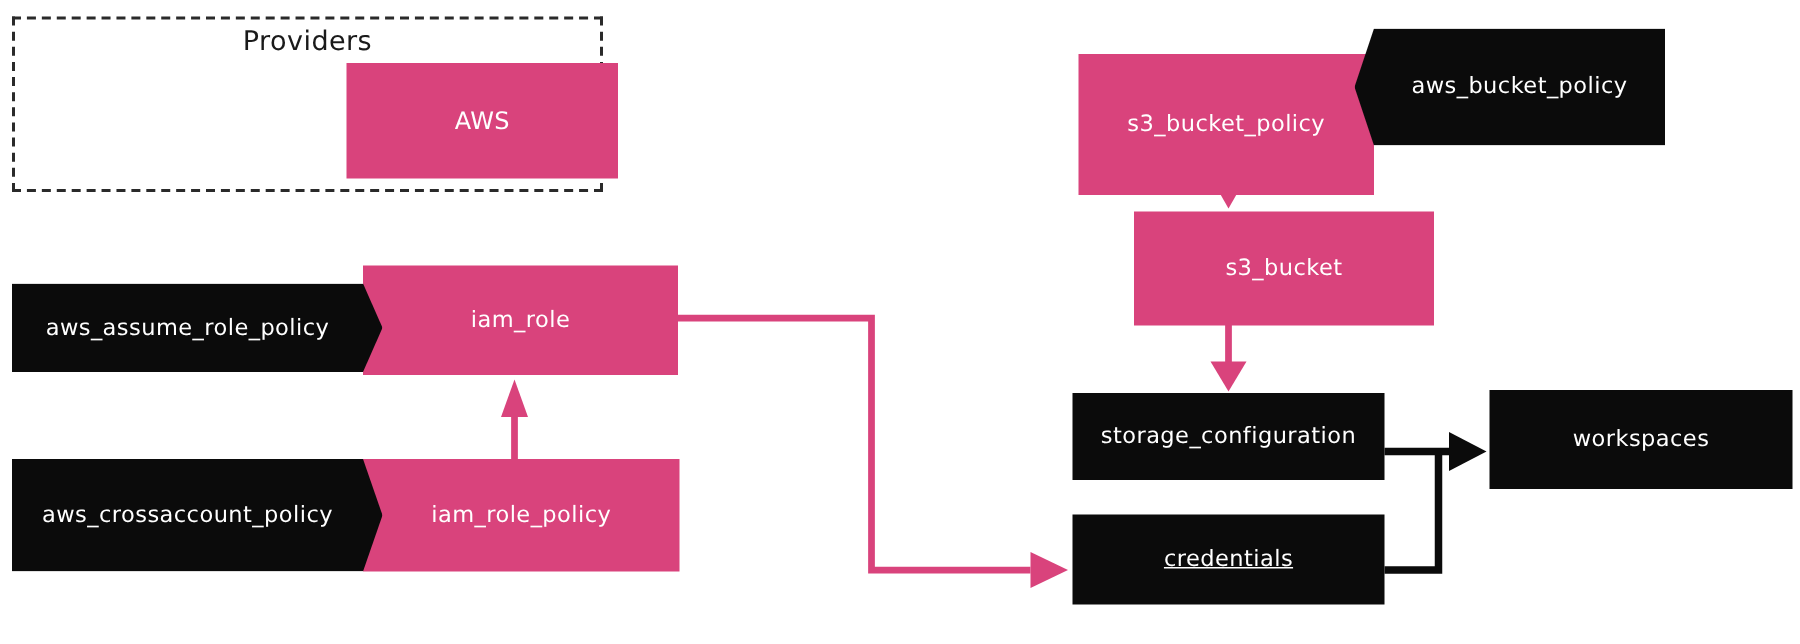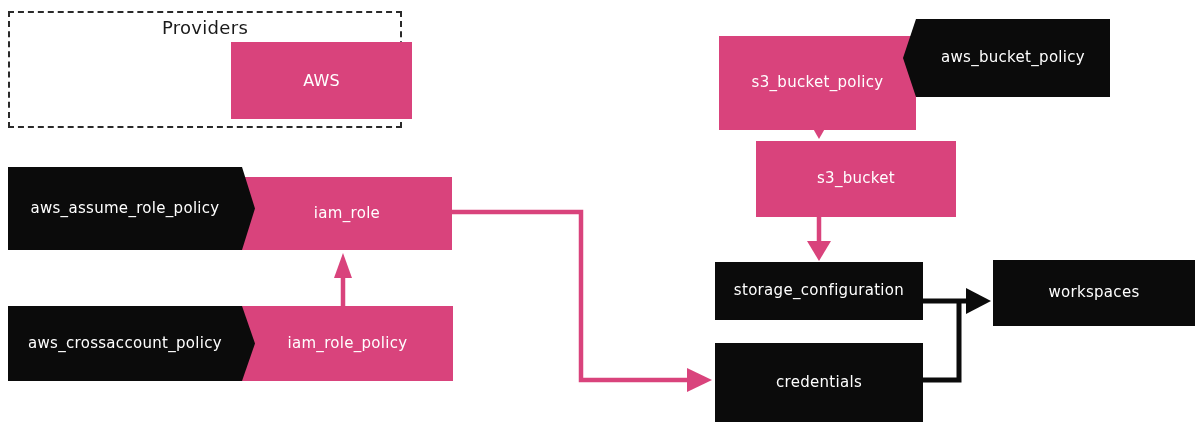--- a/index.html
+++ b/index.html
@@ -100,32 +100,32 @@
   </div>
 
   <div class="node pink" style="left:720px;top:141px;width:200px;height:76px;margin-left:36px;">
     <span>s3_bucket</span>
   </div>
 
   <div class="node blackbox" style="left:715px;top:262px;width:208px;height:58px;">
     <span>storage_configuration</span>
   </div>
 
-  <div class="node blackbox" style="left:715px;top:343px;width:208px;height:79px;">
+  <div class="node blackbox" style="left:715px;top:343px;width:208px;height:60px;text-decoration:underline;">
     <span>credentials</span>
   </div>
 
   <div class="node blackbox" style="left:993px;top:260px;width:202px;height:66px;">
     <span>workspaces</span>
   </div>
 
   <div class="node pink" style="left:242px;top:177px;width:210px;height:73px;">
     <span>iam_role</span>
   </div>
-  <div class="node blackbox pent-right" style="left:8px;top:167px;width:247px;height:83px;">
+  <div class="node blackbox pent-right" style="left:8px;top:189px;width:247px;height:59px;">
     <span>aws_assume_role_policy</span>
   </div>
 
   <div class="node pink" style="left:242px;top:306px;width:211px;height:75px;justify-content:center;">
     <span>iam_role_policy</span>
   </div>
   <div class="node blackbox pent-right" style="left:8px;top:306px;width:247px;height:75px;">
     <span>aws_crossaccount_policy</span>
   </div>
 

